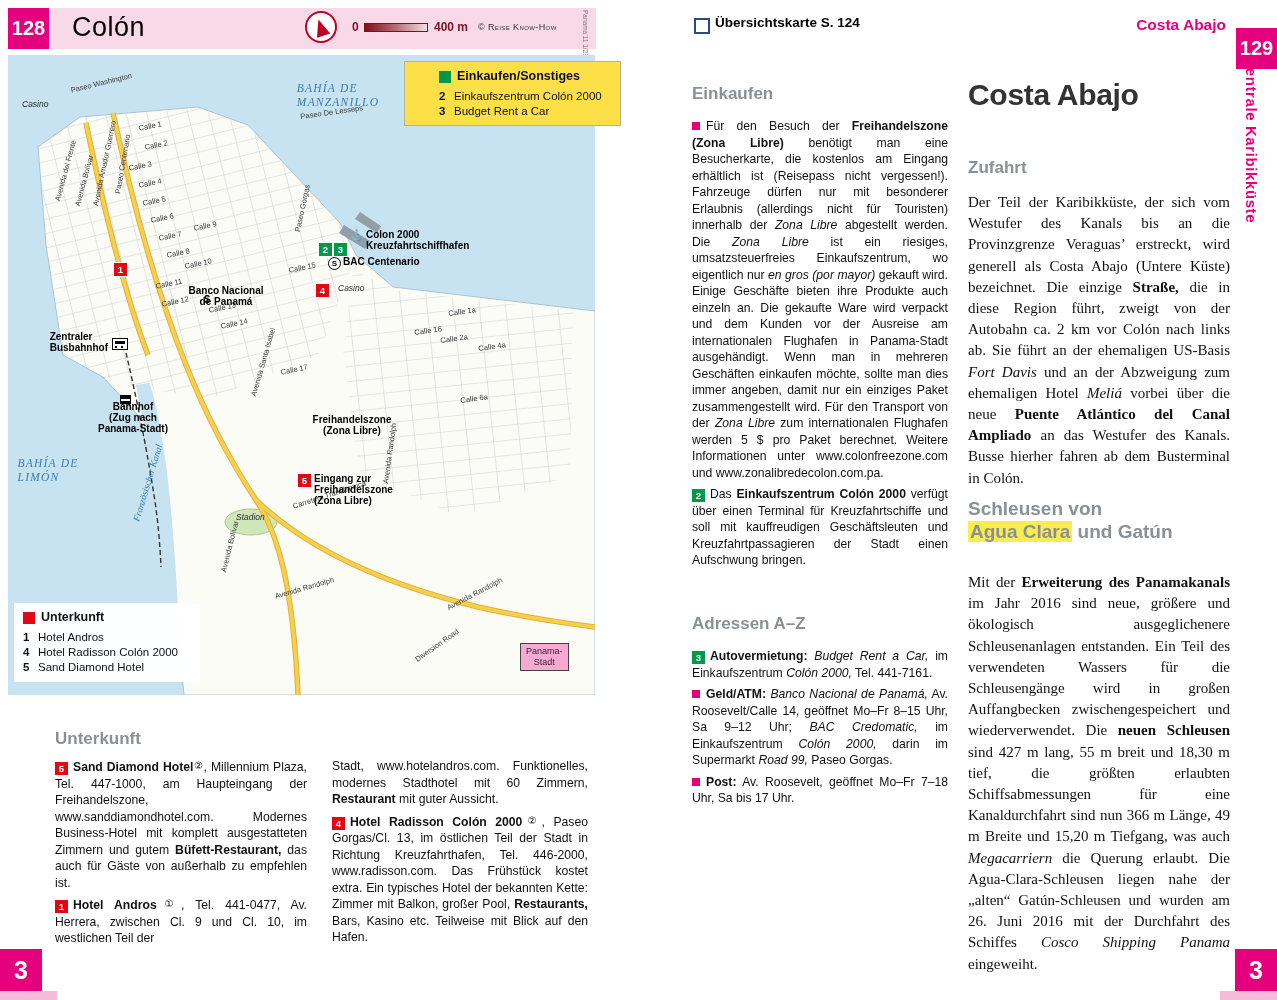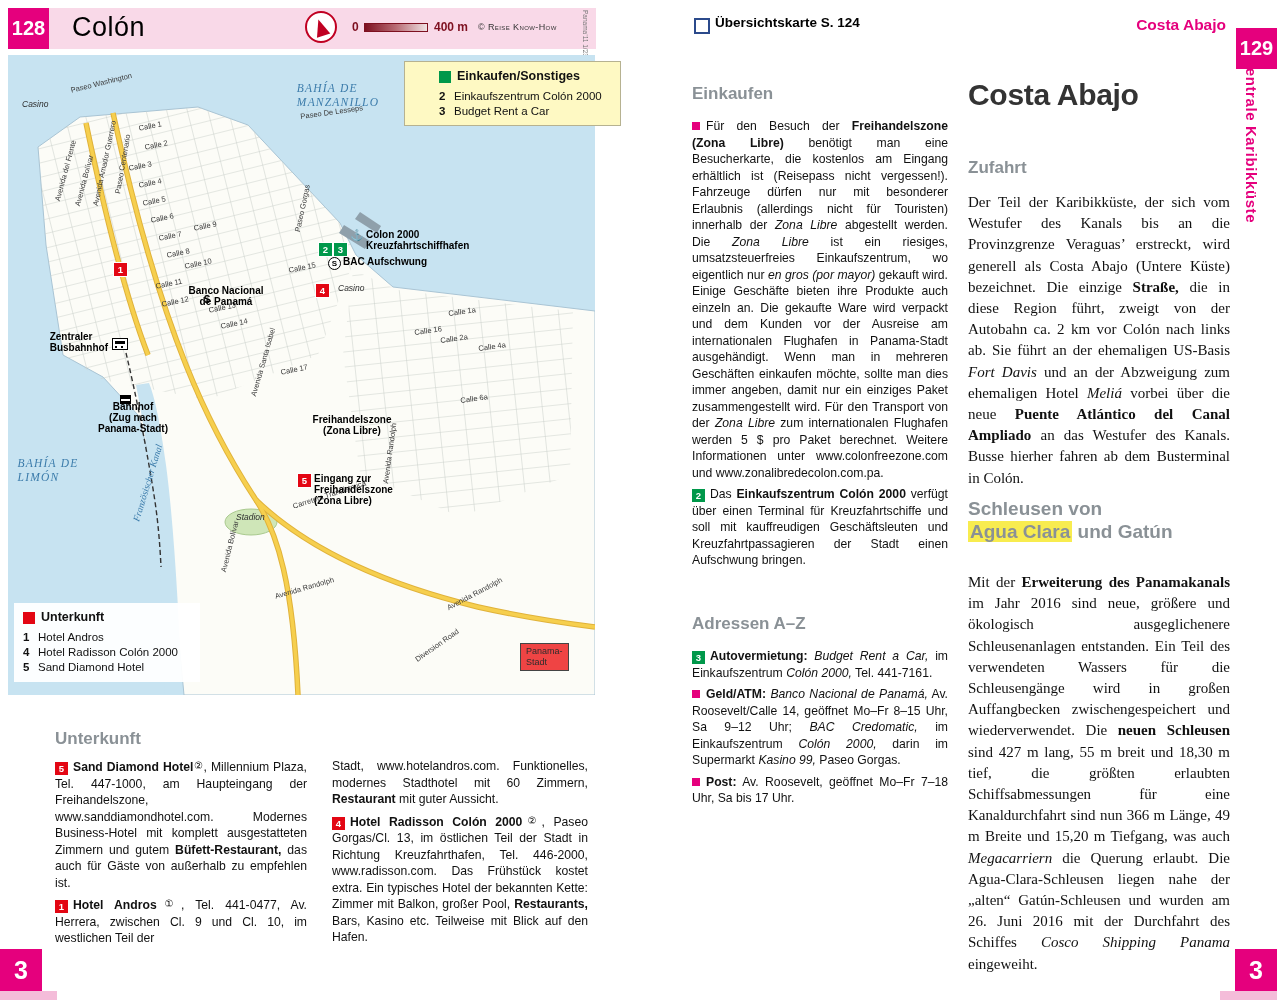--- a/index.html
+++ b/index.html
@@ -29,21 +29,21 @@
   .map svg{position:absolute;left:0;top:0;}
   .ml{position:absolute;line-height:1.1;white-space:nowrap;transform-origin:0 0;color:#2d2d2d;}
   .ml.water{font-family:"Liberation Serif",serif;font-style:italic;color:#3c7cab;font-size:11.5px;
             letter-spacing:1.2px;line-height:1.25;}
   .ml.canal{font-family:"Liberation Serif",serif;font-style:italic;color:#3c7cab;font-size:9.5px;}
   .ml.street{font-size:7.5px;color:#3a3a3a;}
   .ml.poi{font-size:10px;font-weight:bold;color:#000;}
   .ml.it{font-size:8.5px;font-style:italic;}
   .ml.tc{text-align:center;}
   .ml.right{transform:translateX(-100%);text-align:left;}
-  .ml.boxed{font-size:9px;background:#ef4444;border:1px solid #444;padding:2px 5px;line-height:1.2;}
+  .ml.boxed{font-size:9px;background:#f9a8d4;border:1px solid #444;padding:2px 5px;text-align:center;line-height:1.2;}
   .mk{position:absolute;display:flex;align-items:center;justify-content:center;}
   .mk.red,.mk.green{width:13px;height:13px;color:#fff;font-weight:bold;font-size:9.5px;box-shadow:0 0 0 1px #fff;}
   .mk.red{background:#e30613;}
   .mk.green{background:#00984a;}
   .mk.sym{font-weight:bold;font-size:11px;color:#000;}
   .mk.scircle{width:11px;height:11px;border:1px solid #000;border-radius:50%;background:#fff;
               font-size:8px;font-weight:bold;color:#000;}
   .mk.anchor{font-size:11px;color:#000;}
   .mk.icon-bus{width:14px;height:10px;border:1px solid #000;background:#fff;position:absolute;}
   .mk.icon-bus::before{content:"";position:absolute;left:2px;top:2px;right:2px;height:3px;background:#000;}
@@ -51,21 +51,21 @@
   .mk.icon-rail{width:11px;height:9px;background:#000;position:absolute;}
   .mk.icon-rail::before{content:"";position:absolute;left:1px;top:4px;right:1px;height:1.5px;background:#fff;}
   .legend{position:absolute;padding:7px 9px;font-size:11.5px;line-height:1.25;}
   .legend .lg-title{display:flex;align-items:center;gap:6px;font-weight:bold;font-size:12.5px;margin-bottom:4px;}
   .lg-sq{width:12px;height:12px;display:inline-block;}
   .lg-sq.green{background:#00984a;}
   .lg-sq.red{background:#e30613;}
   .lg-item{display:flex;margin-top:1px;}
   .lg-num{font-weight:bold;width:15px;flex:0 0 15px;}
   .lg-text{white-space:pre-line;}
-  .legend.top{left:396px;top:6px;width:172px;background:#fef9c3;border:1px solid #b6b291;padding-left:34px;}
+  .legend.top{left:396px;top:6px;width:172px;background:#fde047;border:1px solid #b6b291;padding-left:34px;}
   .legend.bottom{left:6px;top:548px;width:168px;background:rgba(255,255,255,.95);}
   
   .gray-h{font-weight:bold;color:#8a9196;font-size:17px;}
   .textcol{position:absolute;text-align:justify;font-size:12.2px;line-height:16.5px;hyphens:auto;}
   .para + .para{margin-top:5px;}
   .numsq{display:inline-block;width:13px;height:13px;line-height:13px;text-align:center;color:#fff;
          font-weight:bold;font-size:9.5px;margin-right:5px;vertical-align:-1px;}
   .numsq.red{background:#e30613;}
   .numsq.green{background:#00984a;}
   .bullet-sq{display:inline-block;width:8px;height:8px;background:#e5007d;margin-right:6px;}
@@ -175,21 +175,21 @@
           <div class="ml street" style="left: 432px; top: 282px; transform: rotate(-8deg);">Calle 2a</div>
           <div class="ml street" style="left: 470px; top: 290px; transform: rotate(-8deg);">Calle 4a</div>
           <div class="ml street" style="left: 452px; top: 342px; transform: rotate(-8deg);">Calle 6a</div>
           <div class="ml street" style="left: 374px; top: 428px; transform: rotate(-82deg);">Avenida Randolph</div>
           <div class="ml street" style="left: 266px; top: 538px; transform: rotate(-16deg);">Avenida Randolph</div>
           <div class="ml street" style="left: 438px; top: 550px; transform: rotate(-28deg);">Avenida Randolph</div>
           <div class="ml street" style="left: 212px; top: 516px; transform: rotate(-76deg);">Avenida Bolívar</div>
           <div class="ml street" style="left: 284px; top: 448px; transform: rotate(-18deg);">Carretera Transístmica</div>
           <div class="ml street" style="left: 406px; top: 602px; transform: rotate(-35deg);">Diversion Road</div>
           <div class="ml poi" style="left: 358px; top: 174px;">Colon 2000<br>Kreuzfahrtschiffhafen</div>
-          <div class="ml poi" style="left: 335px; top: 201px;">BAC Aufschwung</div>
+          <div class="ml poi" style="left: 335px; top: 201px;">BAC Centenario</div>
           <div class="ml it" style="left: 330px; top: 229px;">Casino</div>
           <div class="ml poi tc" style="left: 218px; top: 241px; transform: translate(-50%, -50%); transform-origin: center center;">Banco Nacional<br>de Panamá</div>
           <div class="ml poi right" style="left: 100px; top: 276px;">Zentraler<br>Busbahnhof</div>
           <div class="ml poi tc" style="left: 125px; top: 362px; transform: translate(-50%, -50%); transform-origin: center center;">Bahnhof<br>(Zug nach<br>Panama-Stadt)</div>
           <div class="ml poi tc" style="left: 344px; top: 370px; transform: translate(-50%, -50%); transform-origin: center center;">Freihandelszone<br>(Zona Libre)</div>
           <div class="ml poi" style="left: 306px; top: 418px;">Eingang zur<br>Freihandelszone<br>(Zona Libre)</div>
           <div class="ml it" style="left: 228px; top: 458px;">Stadion</div>
           <div class="ml boxed" style="left: 512px; top: 588px;">Panama-<br>Stadt</div>
           <div class="mk red" style="left: 106px; top: 208px;">1</div>
           <div class="mk green" style="left: 311px; top: 188px;">2</div>
@@ -264,21 +264,21 @@
     <div class="side-label">Zentrale Karibikküste</div>
 
     <div class="gray-h" style="position:absolute;left:692px;top:84px;">Einkaufen</div>
     <div class="textcol" style="left:692px;top:118px;width:256px;">
         <div class="para"><span class="bullet-sq"></span><span>Für den Besuch der <b>Freihandelszone (Zona Libre)</b> benötigt man eine Besucherkarte, die kostenlos am Eingang erhältlich ist (Reisepass nicht vergessen!). Fahrzeuge dürfen nur mit besonderer Erlaubnis (allerdings nicht für Touristen) innerhalb der <i>Zona Libre</i> abgestellt werden. Die <i>Zona Libre</i> ist ein riesiges, umsatzsteuerfreies Einkaufszentrum, wo eigentlich nur <i>en gros (por mayor)</i> gekauft wird. Einige Geschäfte bieten ihre Produkte auch einzeln an. Die gekaufte Ware wird verpackt und dem Kunden vor der Ausreise am internationalen Flughafen in Panama-Stadt ausgehändigt. Wenn man in mehreren Geschäften einkaufen möchte, sollte man dies immer angeben, damit nur ein einziges Paket zusammengestellt wird. Für den Transport von der <i>Zona Libre</i> zum internationalen Flughafen werden 5 $ pro Paket berechnet. Weitere Informationen unter www.colonfreezone.com und www.zonalibredecolon.com.pa.</span></div>
         <div class="para"><span class="numsq green">2</span><span>Das <b>Einkaufszentrum Colón 2000</b> verfügt über einen Terminal für Kreuzfahrtschiffe und soll mit kauffreudigen Geschäftsleuten und Kreuzfahrtpassagieren der Stadt einen Aufschwung bringen.</span></div>
       </div>
     <div class="gray-h" style="position:absolute;left:692px;top:614px;">Adressen A–Z</div>
     <div class="textcol" style="left:692px;top:648px;width:256px;">
         <div class="para"><span class="numsq green">3</span><span><b>Autovermietung:</b> <i>Budget Rent a Car,</i> im Einkaufszentrum <i>Colón 2000,</i> Tel. 441-7161.</span></div>
-        <div class="para"><span class="bullet-sq"></span><span><b>Geld/ATM:</b> <i>Banco Nacional de Panamá,</i> Av. Roosevelt/Calle 14, geöffnet Mo–Fr 8–15 Uhr, Sa 9–12 Uhr; <i>BAC Credomatic,</i> im Einkaufszentrum <i>Colón 2000,</i> darin im Supermarkt <i>Kasino 99,</i> Paseo Gorgas.</span></div>
+        <div class="para"><span class="bullet-sq"></span><span><b>Geld/ATM:</b> <i>Banco Nacional de Panamá,</i> Av. Roosevelt/Calle 14, geöffnet Mo–Fr 8–15 Uhr, Sa 9–12 Uhr; <i>BAC Credomatic,</i> im Einkaufszentrum <i>Colón 2000,</i> darin im Supermarkt <i>Road 99,</i> Paseo Gorgas.</span></div>
         <div class="para"><span class="bullet-sq"></span><span><b>Post:</b> Av. Roosevelt, geöffnet Mo–Fr 7–18 Uhr, Sa bis 17 Uhr.</span></div>
       </div>
 
     <div class="costa-title">Costa Abajo</div>
     <div class="gray-h" style="position:absolute;left:968px;top:158px;">Zufahrt</div>
     <div class="textcol serif" style="left:968px;top:192px;width:262px;">
         <div class="para"><span>Der Teil der Karibikküste, der sich vom Westufer des Kanals bis an die Provinzgrenze Veraguas’ erstreckt, wird generell als Costa Abajo (Untere Küste) bezeichnet. Die einzige <b>Straße,</b> die in diese Region führt, zweigt von der Autobahn ca. 2 km vor Colón nach links ab. Sie führt an der ehemaligen US-Basis <i>Fort Davis</i> und an der Abzweigung zum ehemaligen Hotel <i>Meliá</i> vorbei über die neue <b>Puente Atlántico del Canal Ampliado</b> an das Westufer des Kanals. Busse hierher fahren ab dem Busterminal in Colón.</span></div>
       </div>
     <div class="gray-h" style="position:absolute;left:968px;top:498px;font-size:19px;line-height:1.2;">Schleusen von<br><span class="hl">Agua Clara</span> und Gatún</div>
     <div class="textcol serif" style="left:968px;top:572px;width:262px;">

